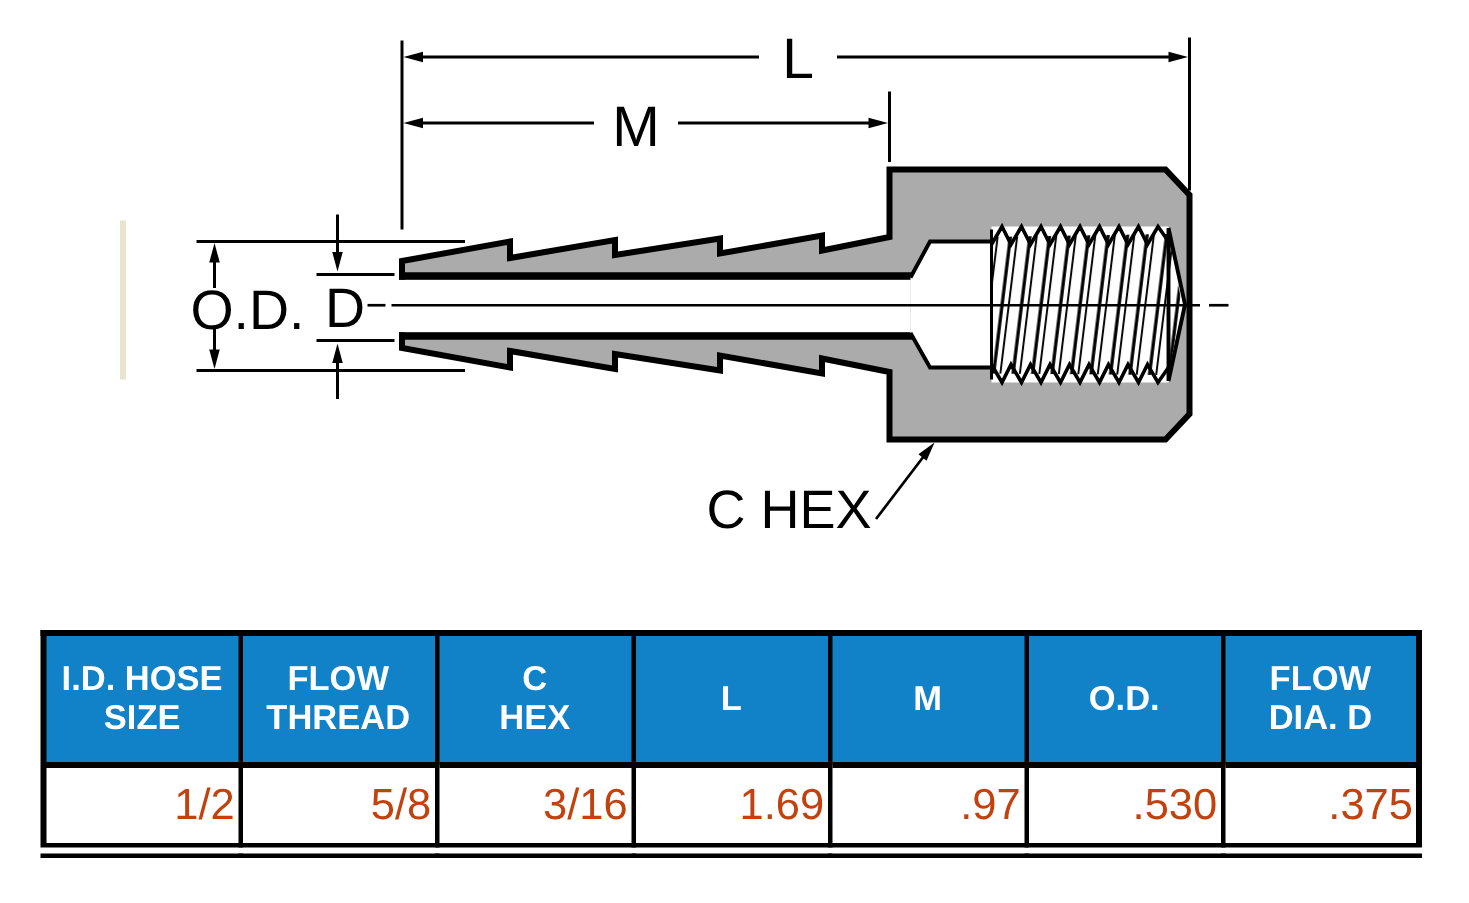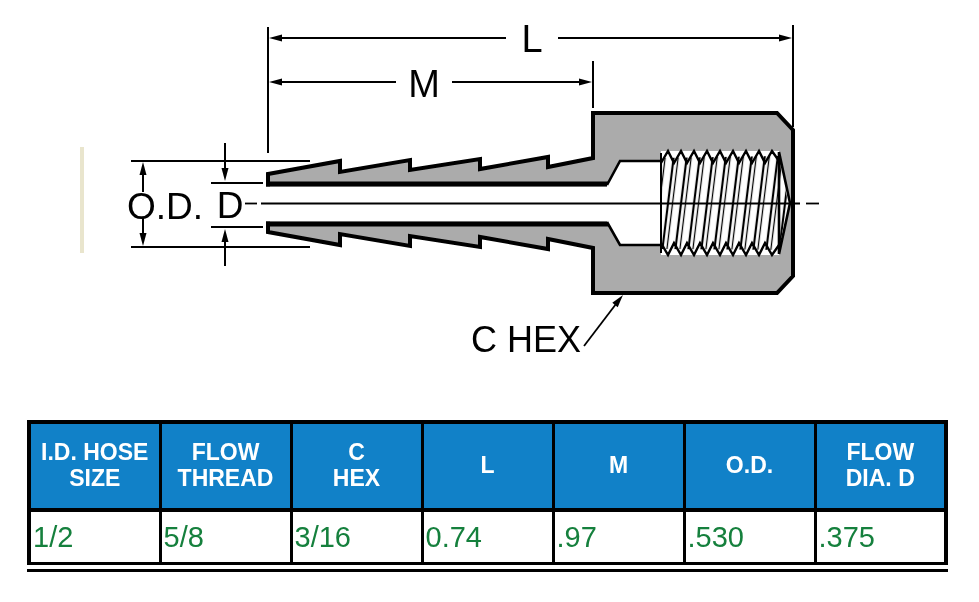--- a/index.html
+++ b/index.html
@@ -12,21 +12,21 @@
   table.dim-table{border-collapse:collapse;width:100%;table-layout:fixed;}
   table.dim-table, table.dim-table th, table.dim-table td{border:3px solid #000;}
   table.dim-table{border-top-width:4px;border-left-width:4px;border-right-width:4px;
                   border-bottom:10px double #000;}
   table.dim-table th{
     background:#1181c8;color:#ffffff;font-weight:bold;font-size:23px;line-height:1.12;
     text-align:center;vertical-align:middle;height:84px;padding:0 2px;
     white-space:pre-line;border-bottom-width:4px;
   }
   table.dim-table td{
-    background:#ffffff;color:#15803d;font-size:29px;text-align:left;vertical-align:middle;
+    background:#ffffff;color:#c2410c;font-size:29px;text-align:right;vertical-align:middle;
     height:50px;padding:0 2px;
   }
 </style>
 </head>
 <body>
 
 <div class="stage">
 
   <svg class="diagram" width="979" height="400" viewBox="0 0 979 400">
     <defs>
@@ -132,21 +132,21 @@
           <th>O.D.</th>
           <th>FLOW
 DIA. D</th>
         </tr>
       </thead>
       <tbody>
         <tr>
           <td>1/2</td>
           <td>5/8</td>
           <td>3/16</td>
-          <td>0.74</td>
+          <td>1.69</td>
           <td>.97</td>
           <td>.530</td>
           <td>.375</td>
         </tr>
       </tbody>
     </table>
   </div>
 
 </div>
 

